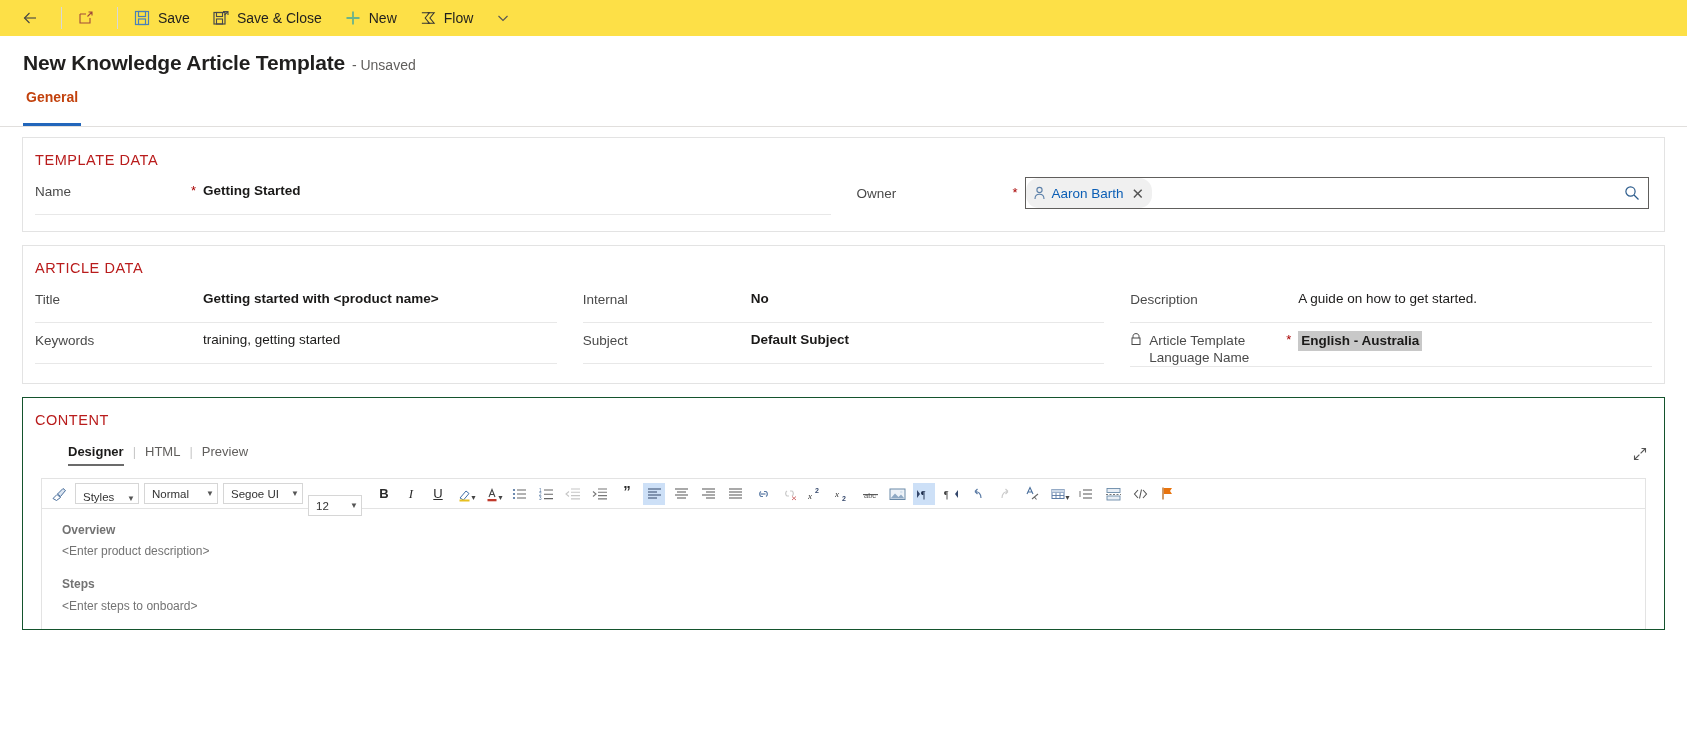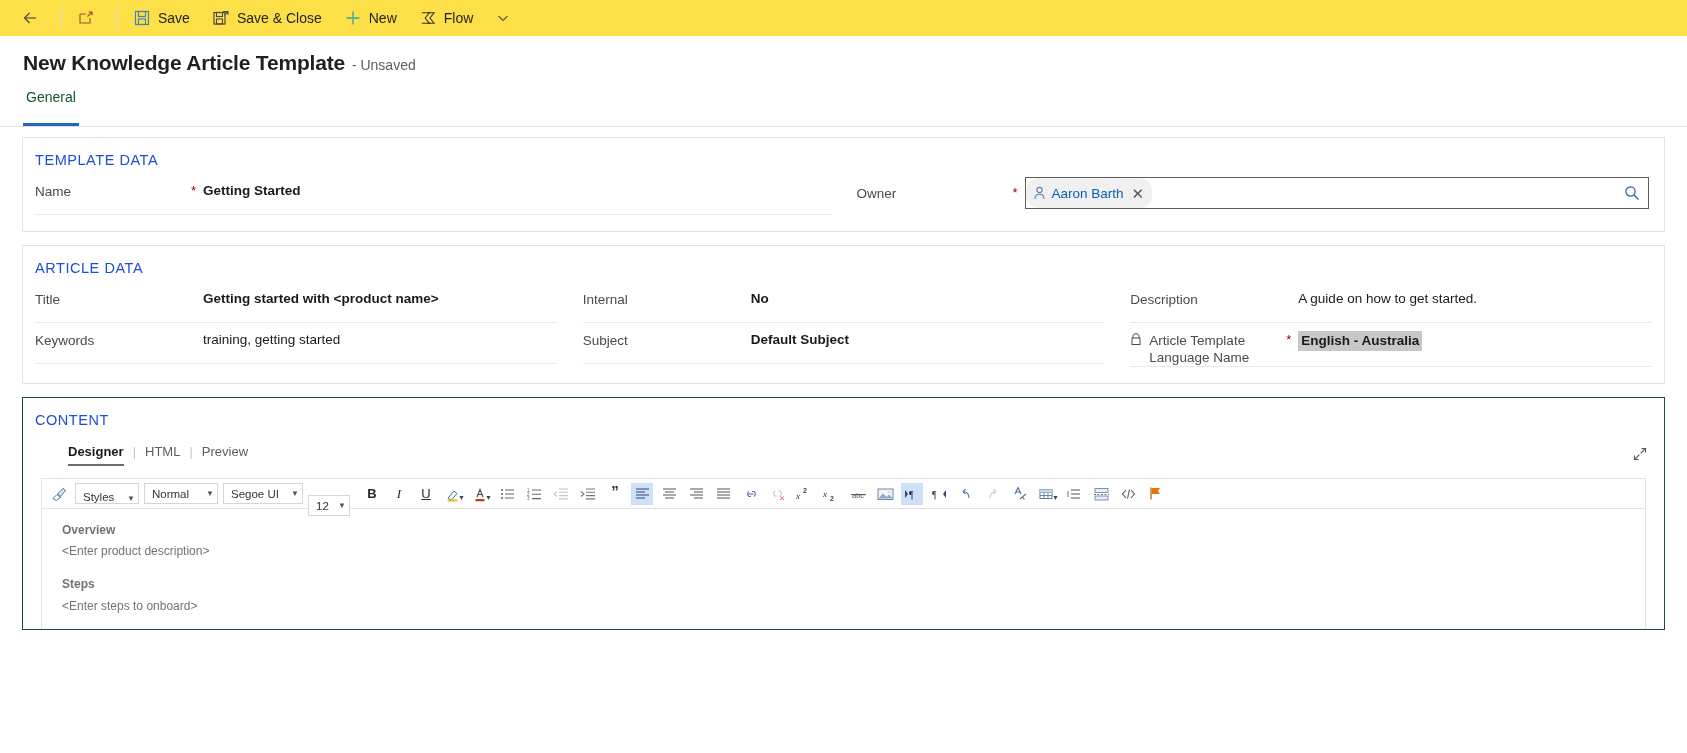--- a/index.html
+++ b/index.html
@@ -61,40 +61,40 @@
     height: 38px;
     border-bottom: 1px solid #e1dfdd;
   }
   .tabitem {
     position: relative;
     font-size: 14px;
     color: #201f1e;
     padding: 0 3px 9px 3px;
     cursor: default;
   }
-  .tabitem.active { font-weight: 400; color: #14532d; }
+  .tabitem.active { font-weight: 700; color: #c2410c; }
   .tabitem.active::after {
     content:"";
     position:absolute; left:0; right:0; bottom:0;
     height:3px; background:#2266bb;
   }
 
   
   .formbody {
     padding: 10px 22px 0 22px;
   }
   .section {
     border: 1px solid #e3e3e3;
     margin-bottom: 13px;
     background:#fff;
     padding: 0 0 16px 0;
   }
   .section-head {
     font-size: 14.5px;
-    color: #1d4ed8;
+    color: #b91c1c;
     letter-spacing: 0.55px;
     padding: 14px 0 6px 12px;
     font-weight: 400;
   }
 
   
   .cols { display:flex; }
   .col { flex: 1 1 0; padding: 0 12px; }
   .col.pad-left { padding-left: 14px; }
 
@@ -203,21 +203,21 @@
     font-size:11.5px;
     color:#333;
     padding: 0 3px 0 7px;
     margin: 0 2px;
     background:#fff;
   }
   .tb-combo .cb-caret { font-size:8px; color:#555; padding-left:8px;}
   .tb-combo.w-styles { width:64px;align-items:flex-end; }
   .tb-combo.w-format { width:74px; }
   .tb-combo.w-font { width:80px; }
-  .tb-combo.w-size { width:42px;margin-top:24px; }
+  .tb-combo.w-size { width:54px;margin-top:24px; }
 
   .tbtn {
     width: 22px; height: 22px;
     display:flex; align-items:center; justify-content:center;
     font-size: 12.5px; color:#2b2b2b;
     margin: 0 2px;
     cursor: default;
     position: relative;
   }
   .tbtn.sel { background:#cde0f7; }

